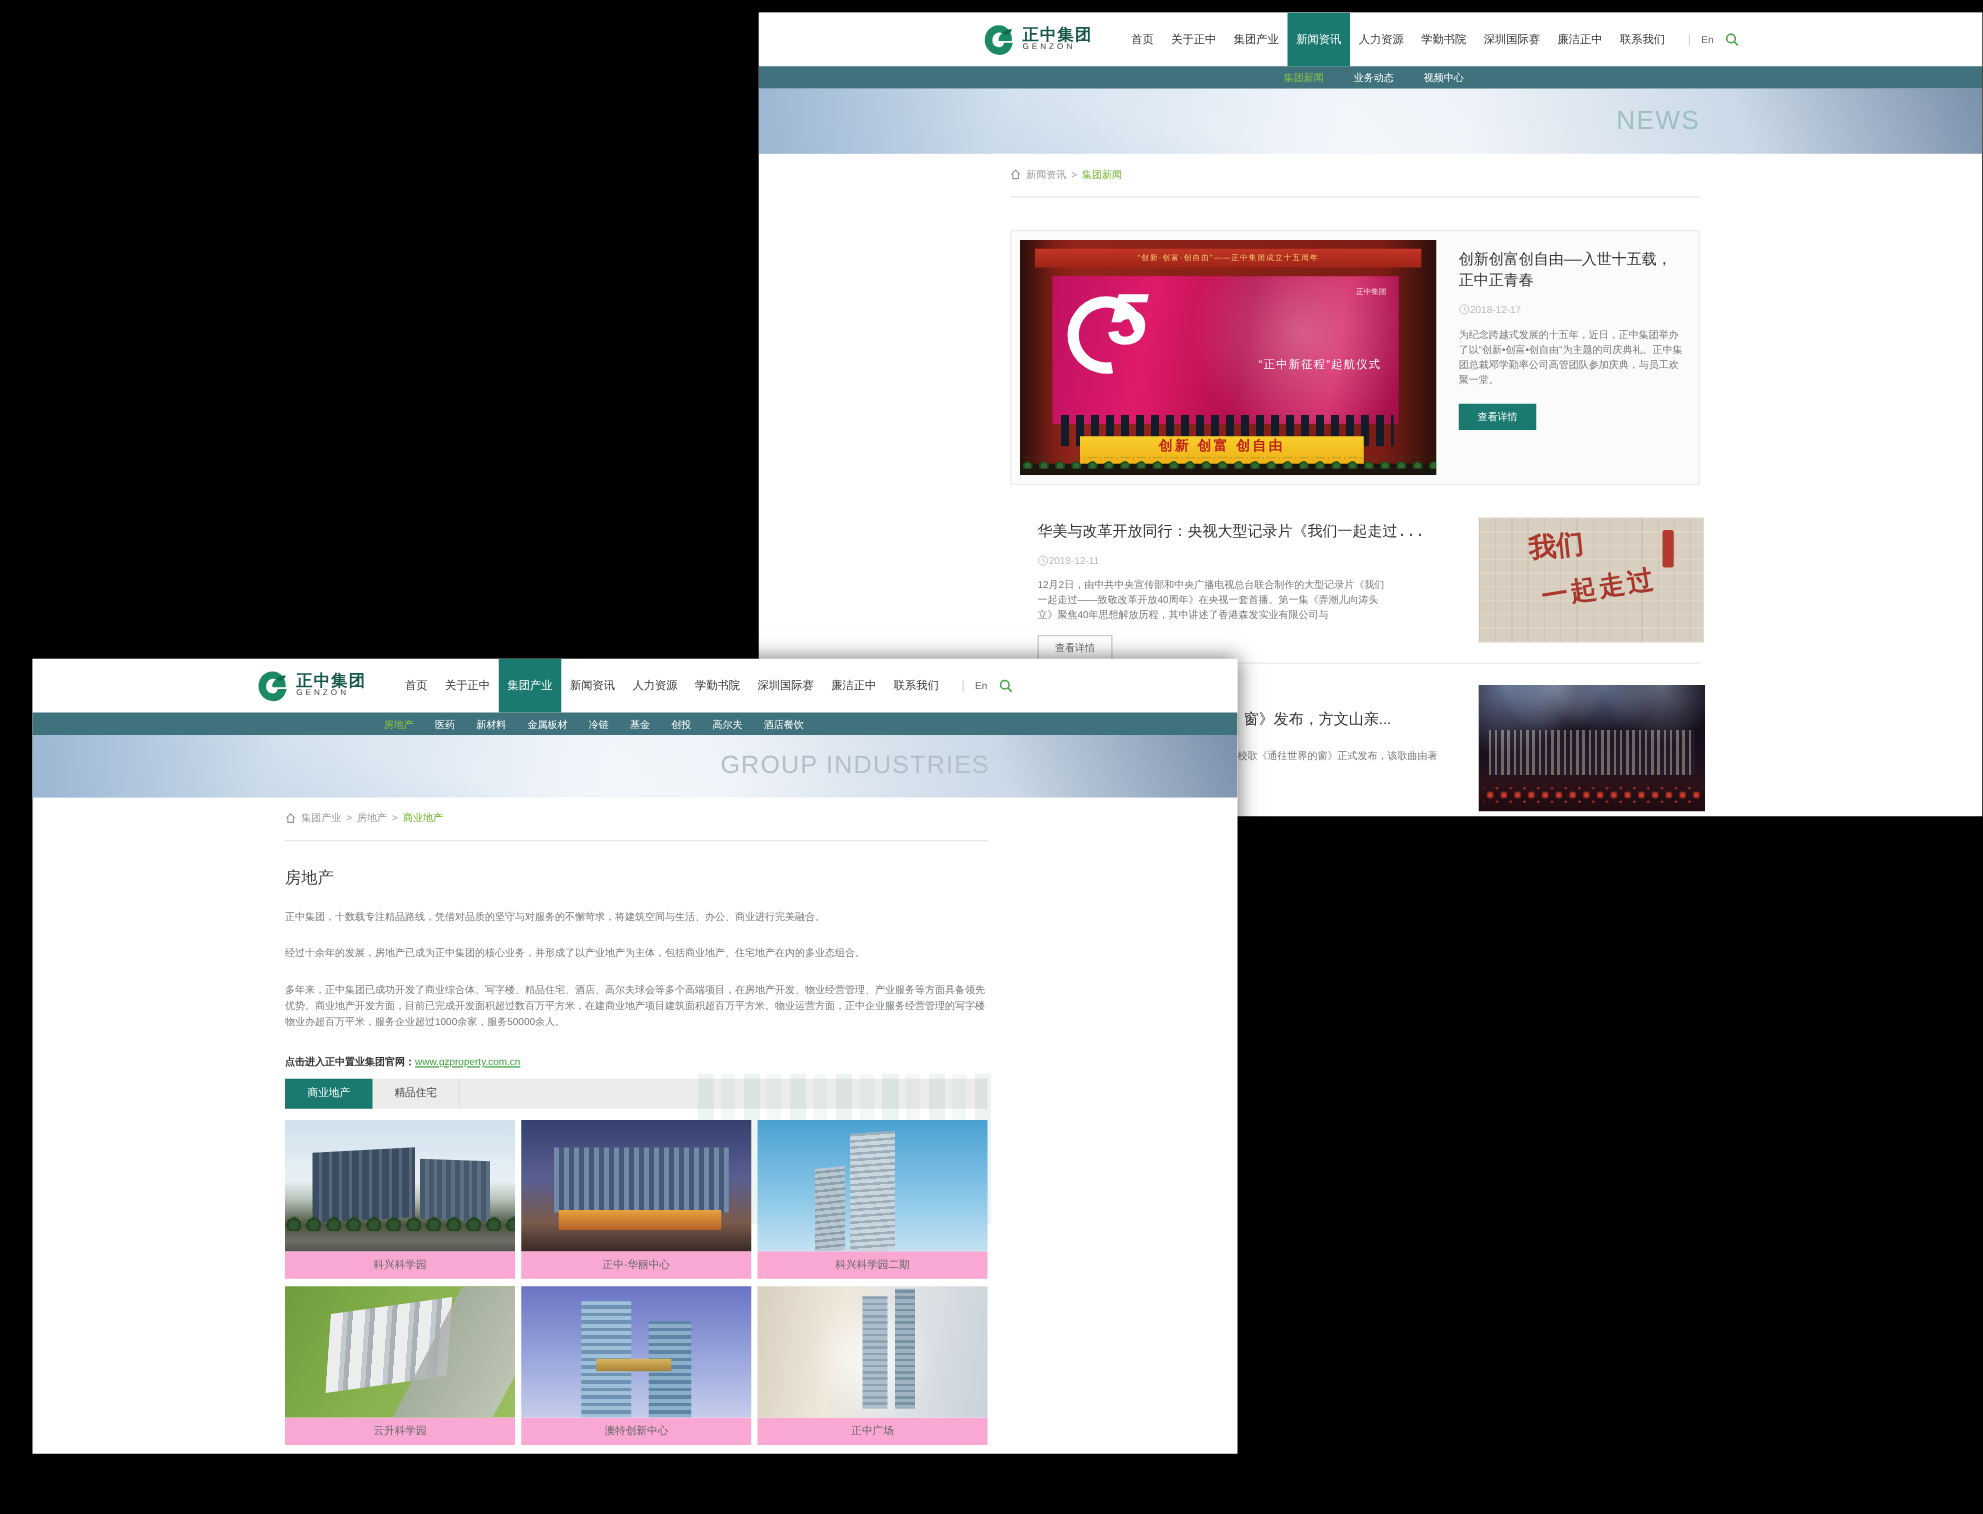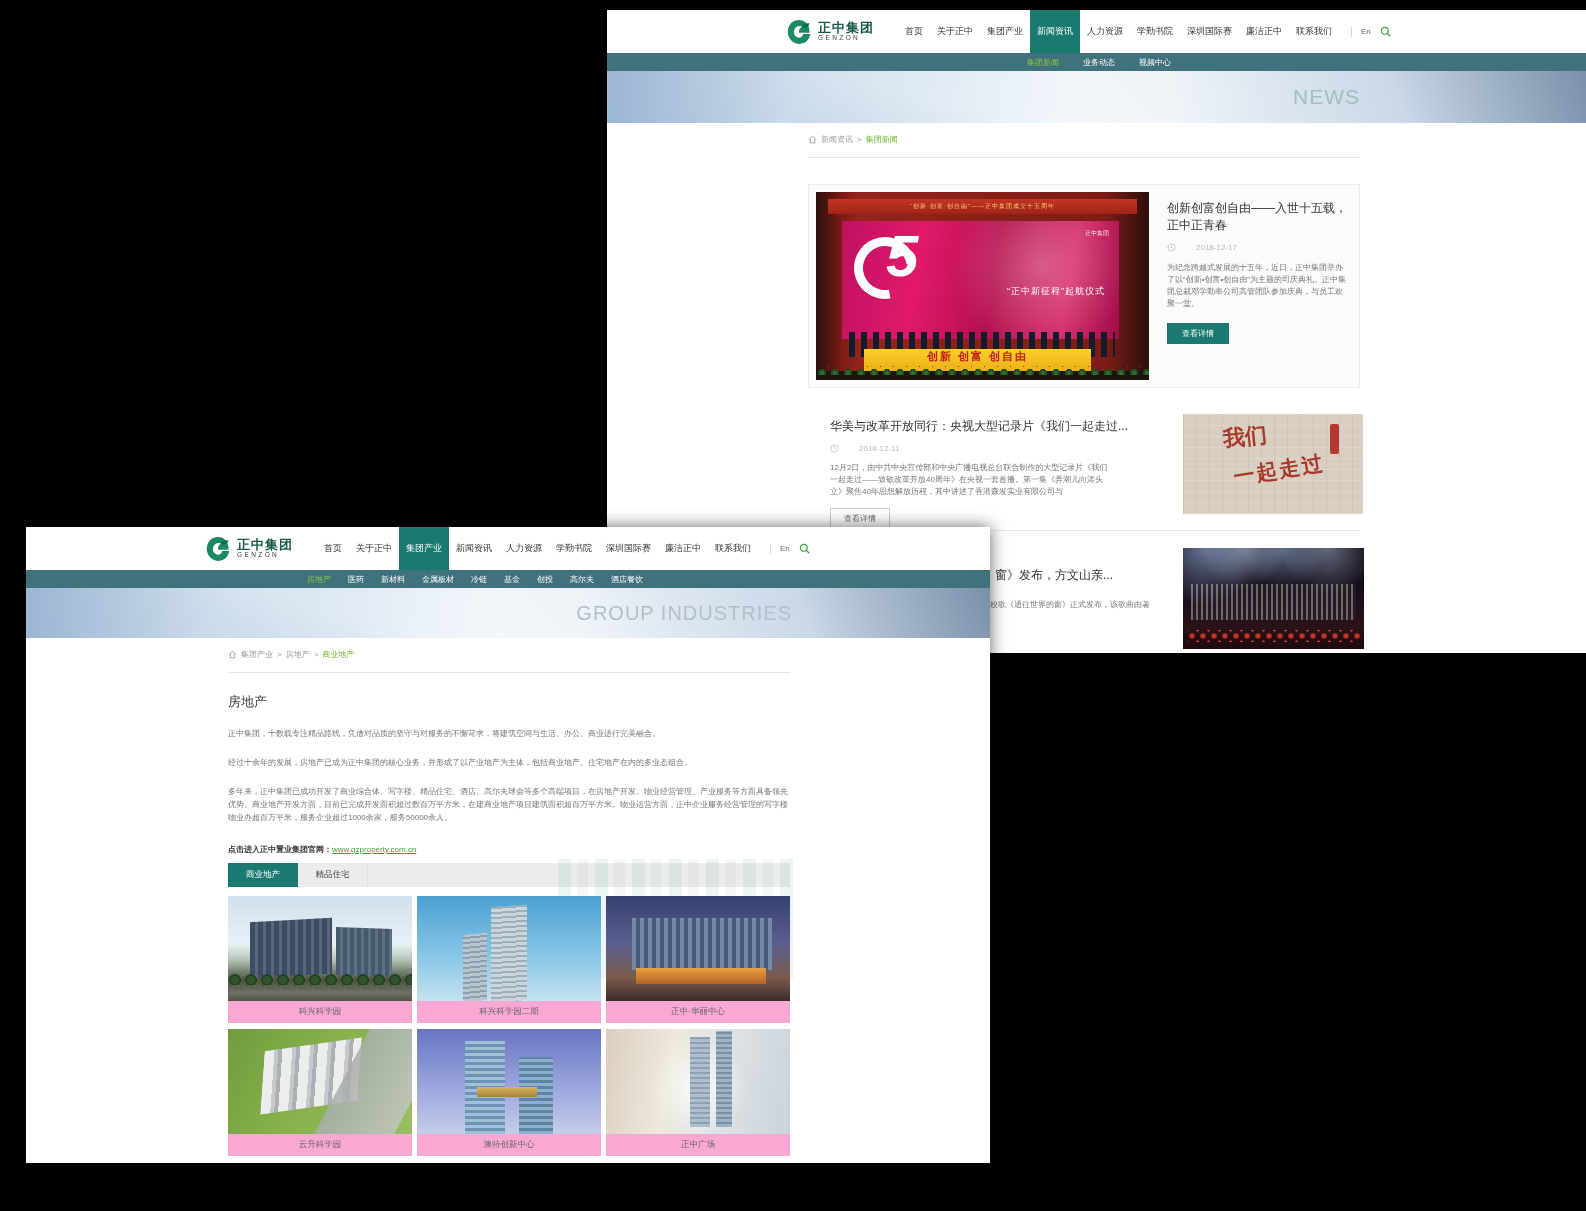--- a/index.html
+++ b/index.html
@@ -56,23 +56,23 @@
                 font-size:8px; color:#999; }
   .breadcrumb .crumb { cursor:pointer; }
   .breadcrumb .crumb.active { color:#6db226; }
   .rule { border:none; border-top:1px solid #e6e6e6; margin-top:12px; }
 
   
   .feature-card { margin-top:26px; display:flex; background:#fbfbfb;
                   border:1px solid #ececec; padding:7px; height:204px; }
   .feature-img { width:333px; height:188px; flex:none; position:relative; overflow:hidden; cursor:pointer; }
   .feature-txt { padding:8px 0 0 18px; }
-  .n-title { font-size:12px; color:#333; line-height:17px; cursor:pointer; }
+  .n-title { font-size:12px; color:#333; line-height:17px; cursor:pointer;font-family:Liberation Mono, monospace; }
   .feature-txt .n-title { width:180px; }
-  .date-row { margin-top:9px; display:flex; align-items:center; gap:20px;
+  .date-row { margin-top:9px; display:flex; align-items:center; gap:0;
               font-size:8px; color:#b9b9b9; }
   .n-body { margin-top:10px; font-size:8px; line-height:12px; color:#777; }
   .feature-txt .n-body { width:180px; }
   .btn-solid { margin-top:13px; display:inline-block; background:#1a7a6f; color:#fff;
                font-size:8px; padding:5px 15px; cursor:pointer; border:none; }
   .btn-outline { margin-top:10px; display:inline-block; background:#fff; color:#666;
                  font-size:8px; padding:4px 13px; border:1px solid #ccc; cursor:pointer; }
 
   .news-item2 { position:relative; margin-top:13px; height:130px;
                 padding:17px 0 0 22px; border-bottom:1px solid #eaeaea; }
@@ -409,32 +409,32 @@
     <div class="prop-grid">
       <div class="prop-card">
         <div class="thumb t-kexing">
           <div class="shape b1"></div>
           <div class="shape b2"></div>
           <div class="shape g"></div>
         </div>
         <div class="cap">科兴科学园</div>
       </div>
       <div class="prop-card">
+        <div class="thumb t-huali">
+          <div class="shape b1"></div>
+          <div class="shape b2"></div>
+        </div>
+        <div class="cap">正中·华丽中心</div>
+      </div>
+      <div class="prop-card">
         <div class="thumb t-kexing2">
           <div class="shape b1"></div>
           <div class="shape b2"></div>
         </div>
         <div class="cap">科兴科学园二期</div>
-      </div>
-      <div class="prop-card">
-        <div class="thumb t-huali">
-          <div class="shape b1"></div>
-          <div class="shape b2"></div>
-        </div>
-        <div class="cap">正中·华丽中心</div>
       </div>
       <div class="prop-card">
         <div class="thumb t-yunsheng">
           <div class="shape b1"></div>
           <div class="shape g"></div>
         </div>
         <div class="cap">云升科学园</div>
       </div>
       <div class="prop-card">
         <div class="thumb t-aote">

